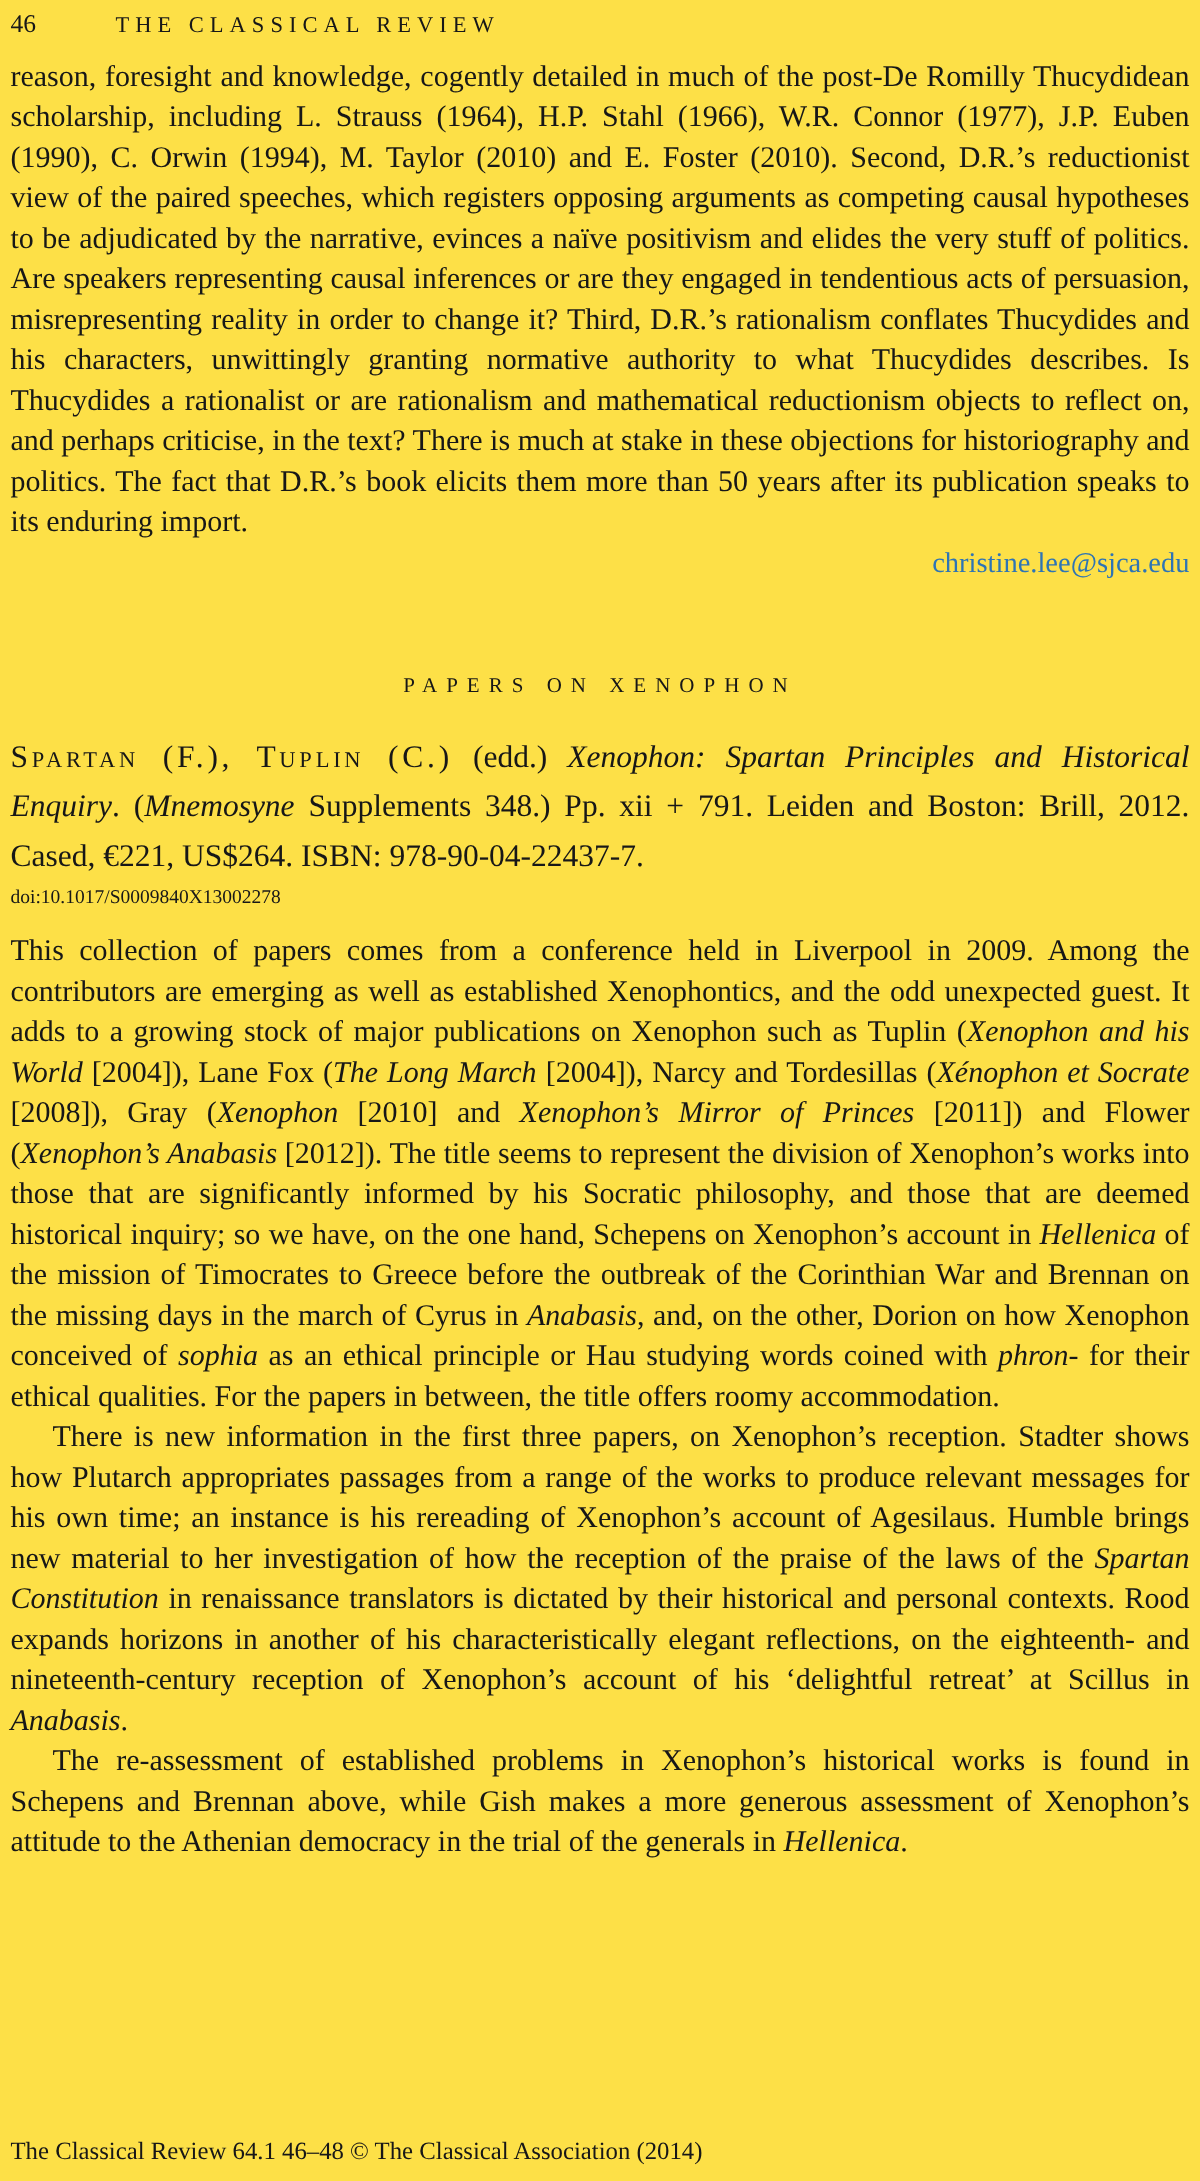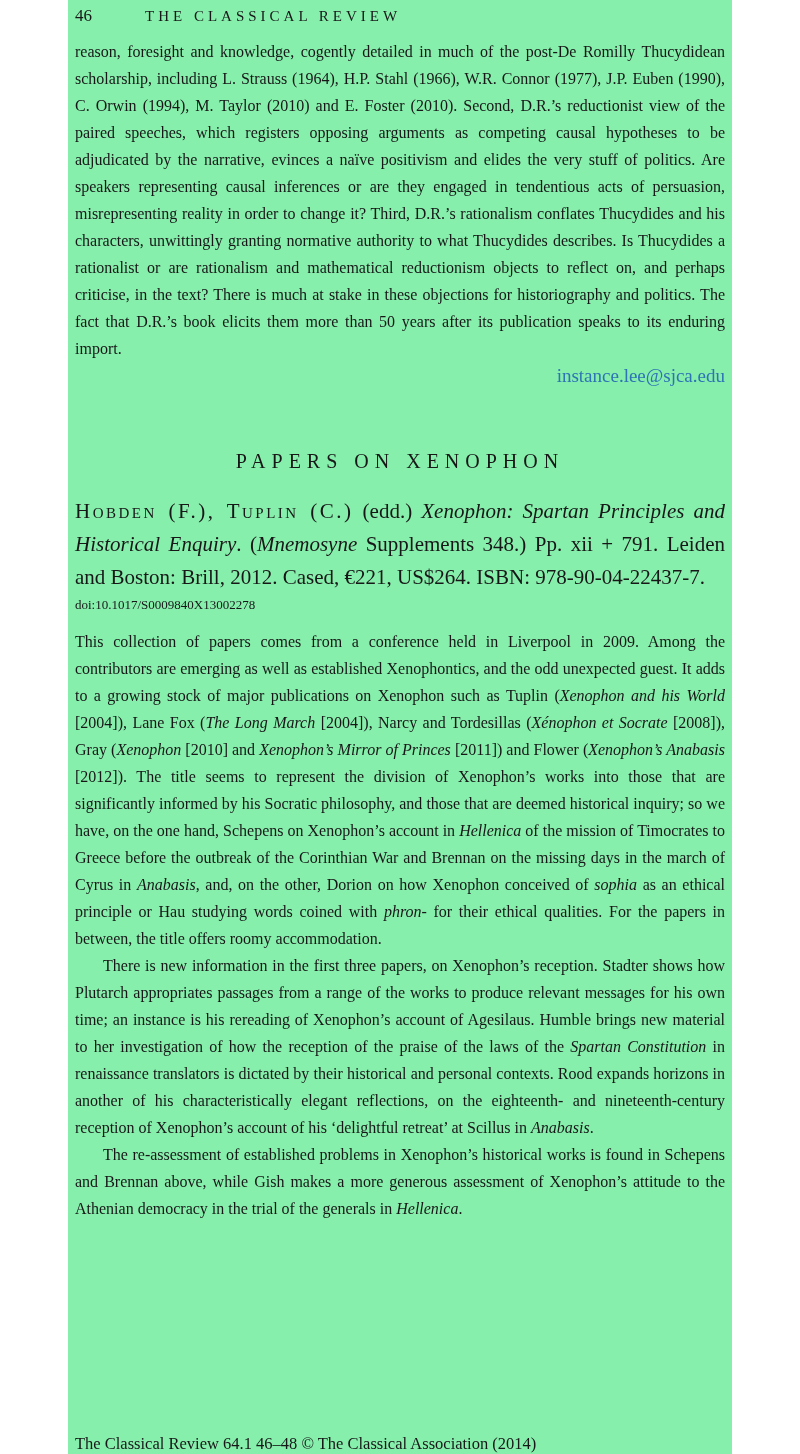--- a/index.html
+++ b/index.html
@@ -1,41 +1,41 @@
 <!DOCTYPE html>
 <html style="--email-link: #2e74b5; --text: #171717;"><head>
 <meta charset="utf-8">
 <style>
   * { margin:0; padding:0; box-sizing:border-box; }
   html, body { background:#ffffff; }
   .page {
     position:relative;
-    width:664px; height:1454px;
+    width:800px; height:1454px;
     margin:0 auto;
-    background:#86efac;
+    background:#fde047;
     color:var(--text, #171717);
     font-family:"Liberation Serif","DejaVu Serif",serif;
     padding:6px 7px 0 7px;
     overflow:hidden;
   }
   .running-head{
     display:grid;
     grid-template-columns:70px 1fr 70px;
     align-items:baseline;
     margin-bottom:12px;
   }
   .page-number{ font-size:17px; }
   .journal-running-title{
     text-align:left;
     font-size:15px;
     letter-spacing:4px;
     white-space:nowrap;
   }
   .body-par{
-    font-size:16px;
+    font-size:20px;
     line-height:27px;
     text-align:justify;
   }
   .indent{ text-indent:28px;font-family:Liberation Serif, serif; }
   .run-i{ font-style:italic; }
   .run-sc{ font-variant:small-caps; letter-spacing:2.5px; }
   .signature{
     display:flex;
     justify-content:space-between;
     align-items:baseline;
@@ -47,59 +47,59 @@
   .email-row{ text-align:right; line-height:27px; }
   .email-link{
     color:var(--email-link,#2e74b5);
     text-decoration:none;
     font-size:19px;
     cursor:pointer;
   }
   .article-title{
     font-weight:normal;
     text-align:center;
-    font-size:20px;
+    font-size:14px;
     letter-spacing:6px;
     margin:60px 0 22px 0;
     white-space:nowrap;
   }
   .bibliography{
     font-size:21px;
     line-height:33px;
     text-align:justify;
   }
   .doi-line{ font-size:13px; line-height:16px; margin:3px 0 15px 0; }
   .page-footer{
     position:absolute;
-    left:7px; bottom:0;
+    left:7px; bottom:10px;
     font-size:16.5px;
     margin-top:26px;
   }
 </style>
 </head>
 <body>
 
 <div class="page">
 
   <header class="running-head">
     <span class="page-number">46</span>
     <span class="journal-running-title">THE CLASSICAL REVIEW</span>
     <span></span>
   </header>
 
   <section>
     <p class="body-par">reason, foresight and knowledge, cogently detailed in much of the post-De Romilly Thucydidean scholarship, including L. Strauss (1964), H.P. Stahl (1966), W.R. Connor (1977), J.P. Euben (1990), C. Orwin (1994), M. Taylor (2010) and E. Foster (2010). Second, D.R.’s reductionist view of the paired speeches, which registers opposing arguments as competing causal hypotheses to be adjudicated by the narrative, evinces a naïve positivism and elides the very stuff of politics. Are speakers representing causal inferences or are they engaged in tendentious acts of persuasion, misrepresenting reality in order to change it? Third, D.R.’s rationalism conflates Thucydides and his characters, unwittingly granting normative authority to what Thucydides describes. Is Thucydides a rationalist or are rationalism and mathematical reductionism objects to reflect on, and perhaps criticise, in the text? There is much at stake in these objections for historiography and politics. The fact that D.R.’s book elicits them more than 50 years after its publication speaks to its enduring import.</p>
     <div class="email-row">
-      <a class="email-link">instance.lee@sjca.edu</a>
+      <a class="email-link">christine.lee@sjca.edu</a>
     </div>
   </section>
 
   <section>
     <h1 class="article-title">PAPERS ON XENOPHON</h1>
-    <p class="bibliography"><span class="run-sc">Hobden (F.), Tuplin (C.)</span><span> (edd.) </span><span class="run-i">Xenophon: Spartan Principles and Historical Enquiry</span><span>. (</span><span class="run-i">Mnemosyne</span><span> Supplements 348.) Pp. xii + 791. Leiden and Boston: Brill, 2012. Cased, €221, US$264. ISBN: 978-90-04-22437-7.</span></p>
+    <p class="bibliography"><span class="run-sc">Spartan (F.), Tuplin (C.)</span><span> (edd.) </span><span class="run-i">Xenophon: Spartan Principles and Historical Enquiry</span><span>. (</span><span class="run-i">Mnemosyne</span><span> Supplements 348.) Pp. xii + 791. Leiden and Boston: Brill, 2012. Cased, €221, US$264. ISBN: 978-90-04-22437-7.</span></p>
     <div class="doi-line">doi:10.1017/S0009840X13002278</div>
     <p class="body-par"><span>This collection of papers comes from a conference held in Liverpool in 2009. Among the contributors are emerging as well as established Xenophontics, and the odd unexpected guest. It adds to a growing stock of major publications on Xenophon such as Tuplin (</span><span class="run-i">Xenophon and his World</span><span> [2004]), Lane Fox (</span><span class="run-i">The Long March</span><span> [2004]), Narcy and Tordesillas (</span><span class="run-i">Xénophon et Socrate</span><span> [2008]), Gray (</span><span class="run-i">Xenophon</span><span> [2010] and </span><span class="run-i">Xenophon’s Mirror of Princes</span><span> [2011]) and Flower (</span><span class="run-i">Xenophon’s Anabasis</span><span> [2012]). The title seems to represent the division of Xenophon’s works into those that are significantly informed by his Socratic philosophy, and those that are deemed historical inquiry; so we have, on the one hand, Schepens on Xenophon’s account in </span><span class="run-i">Hellenica</span><span> of the mission of Timocrates to Greece before the outbreak of the Corinthian War and Brennan on the missing days in the march of Cyrus in </span><span class="run-i">Anabasis</span><span>, and, on the other, Dorion on how Xenophon conceived of </span><span class="run-i">sophia</span><span> as an ethical principle or Hau studying words coined with </span><span class="run-i">phron-</span><span> for their ethical qualities. For the papers in between, the title offers roomy accommodation.</span></p>
     <p class="body-par indent"><span>There is new information in the first three papers, on Xenophon’s reception. Stadter shows how Plutarch appropriates passages from a range of the works to produce relevant messages for his own time; an instance is his rereading of Xenophon’s account of Agesilaus. Humble brings new material to her investigation of how the reception of the praise of the laws of the </span><span class="run-i">Spartan Constitution</span><span> in renaissance translators is dictated by their historical and personal contexts. Rood expands horizons in another of his characteristically elegant reflections, on the eighteenth- and nineteenth-century reception of Xenophon’s account of his ‘delightful retreat’ at Scillus in </span><span class="run-i">Anabasis</span><span>.</span></p>
     <p class="body-par indent"><span>The re-assessment of established problems in Xenophon’s historical works is found in Schepens and Brennan above, while Gish makes a more generous assessment of Xenophon’s attitude to the Athenian democracy in the trial of the generals in </span><span class="run-i">Hellenica</span><span>.</span></p>
   </section>
 
   <footer class="page-footer">The Classical Review 64.1 46–48 © The Classical Association (2014)</footer>
 
 </div>
 

